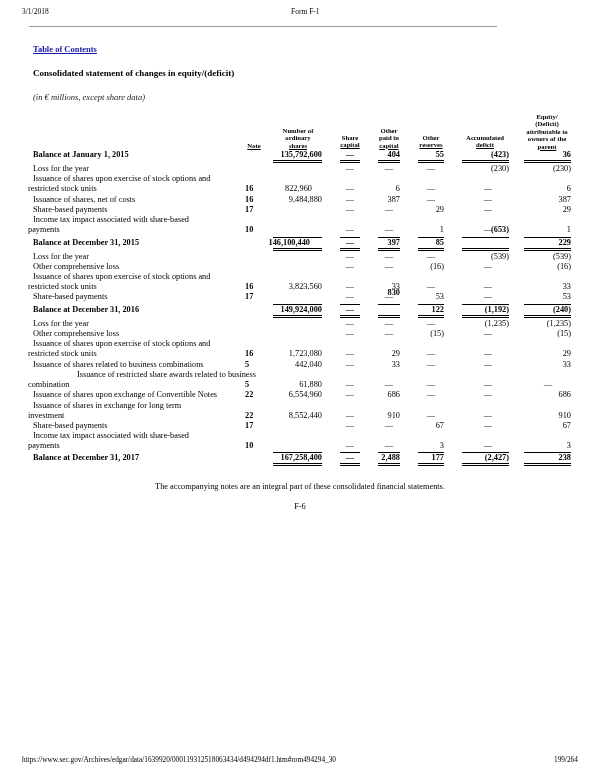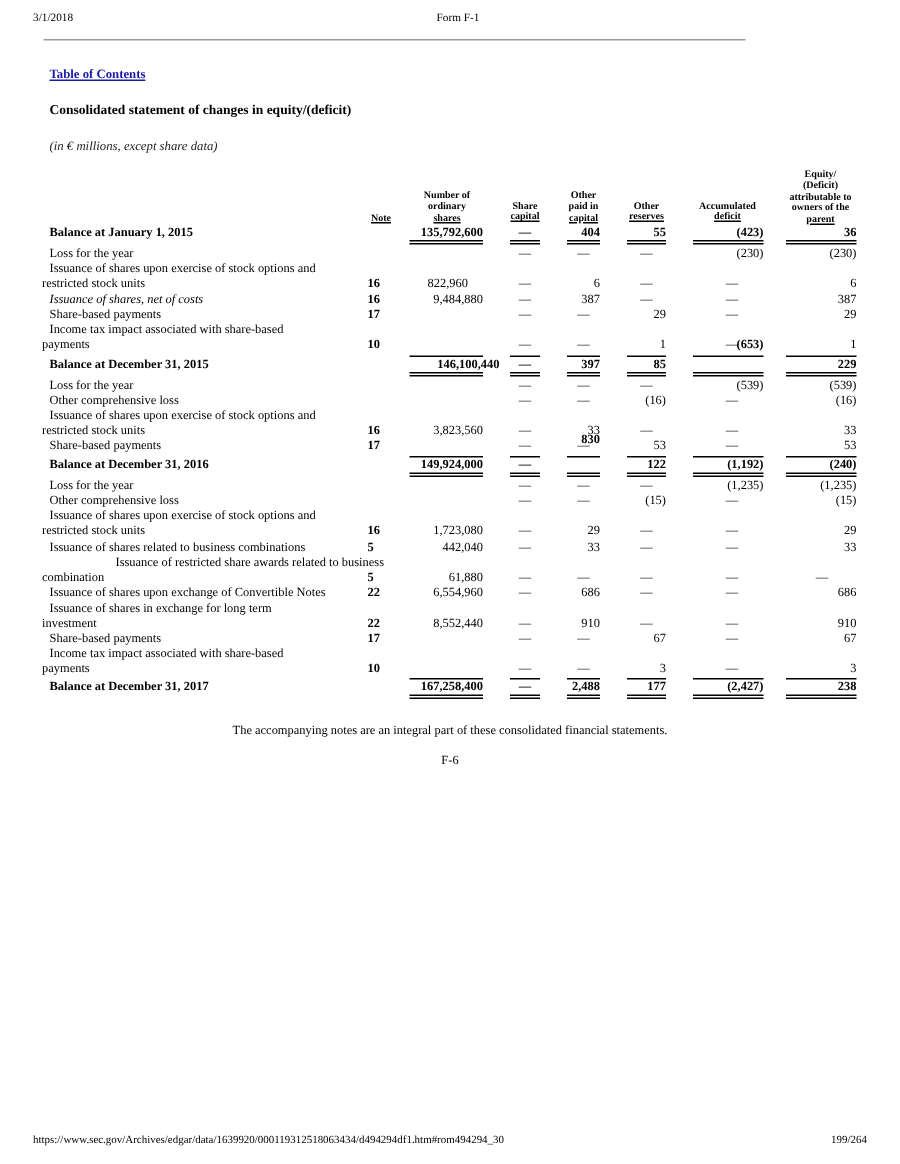--- a/index.html
+++ b/index.html
@@ -98,21 +98,21 @@
     <div class="cell" style="top: 164px; right: 29px;">(230)</div>
     <div class="row-label" style="top: 174.3px;">Issuance of shares upon exercise of stock options and</div>
     <div class="row-label ind" style="top: 184.3px;">restricted stock units</div>
     <div class="note" style="top: 184.3px;">16</div>
     <div class="cell" style="top: 184.3px; right: 288px;">822,960</div>
     <div class="cell" style="top: 184.3px; left: 344px; width: 12px; text-align: center;">—</div>
     <div class="cell" style="top: 184.3px; right: 200px;">6</div>
     <div class="cell" style="top: 184.3px; left: 425px; width: 12px; text-align: center;">—</div>
     <div class="cell" style="top: 184.3px; left: 482px; width: 12px; text-align: center;">—</div>
     <div class="cell" style="top: 184.3px; right: 29px;">6</div>
-    <div class="row-label" style="top: 194.6px; font-style: italic;">Issuance of shares, net of costs</div>
+    <div class="row-label" style="top: 194.6px;">Issuance of shares, net of costs</div>
     <div class="note" style="top: 194.6px;">16</div>
     <div class="cell" style="top: 194.6px; right: 278px;">9,484,880</div>
     <div class="cell" style="top: 194.6px; left: 344px; width: 12px; text-align: center;">—</div>
     <div class="cell" style="top: 194.6px; right: 200px;">387</div>
     <div class="cell" style="top: 194.6px; left: 425px; width: 12px; text-align: center;">—</div>
     <div class="cell" style="top: 194.6px; left: 482px; width: 12px; text-align: center;">—</div>
     <div class="cell" style="top: 194.6px; right: 29px;">387</div>
     <div class="row-label" style="top: 204.9px;">Share-based payments</div>
     <div class="note" style="top: 204.9px;">17</div>
     <div class="cell" style="top: 204.9px; left: 344px; width: 12px; text-align: center;">—</div>
@@ -122,21 +122,21 @@
     <div class="cell" style="top: 204.9px; right: 29px;">29</div>
     <div class="row-label" style="top: 215.2px;">Income tax impact associated with share-based</div>
     <div class="row-label ind" style="top: 225.2px;">payments</div>
     <div class="note" style="top: 225.2px;">10</div>
     <div class="cell" style="top: 225.2px; left: 344px; width: 12px; text-align: center;">—</div>
     <div class="cell" style="top: 225.2px; left: 383px; width: 12px; text-align: center;">—</div>
     <div class="cell" style="top: 225.2px; right: 156px;">1</div>
     <div class="cell" style="top: 225.2px; left: 482px; width: 12px; text-align: center;">—</div>
     <div class="cell" style="top: 225.2px; right: 29px;">1</div>
     <div class="row-label b" style="top: 237.5px;">Balance at December 31, 2015</div>
-    <div class="cell b" style="top: 237.5px; right: 267px;">146,100,440</div>
+    <div class="cell b" style="top: 237.5px; right: 290px;">146,100,440</div>
     <div class="cell b" style="top: 237.5px; left: 344px; width: 12px; text-align: center;">—</div>
     <div class="cell b" style="top: 237.5px; right: 200px;">397</div>
     <div class="cell b" style="top: 237.5px; right: 156px;">85</div>
     <div class="cell b" style="top: 225px; right: 91px;">(653)</div>
     <div class="cell b" style="top: 237.5px; right: 29px;">229</div>
     <div class="line" style="left: 273px; width: 49px; top: 236.5px;"></div>
     <div class="dline" style="left: 273px; width: 49px; top: 247.5px;"></div>
     <div class="line" style="left: 340px; width: 20px; top: 236.5px;"></div>
     <div class="dline" style="left: 340px; width: 20px; top: 247.5px;"></div>
     <div class="line" style="left: 378px; width: 22px; top: 236.5px;"></div>

